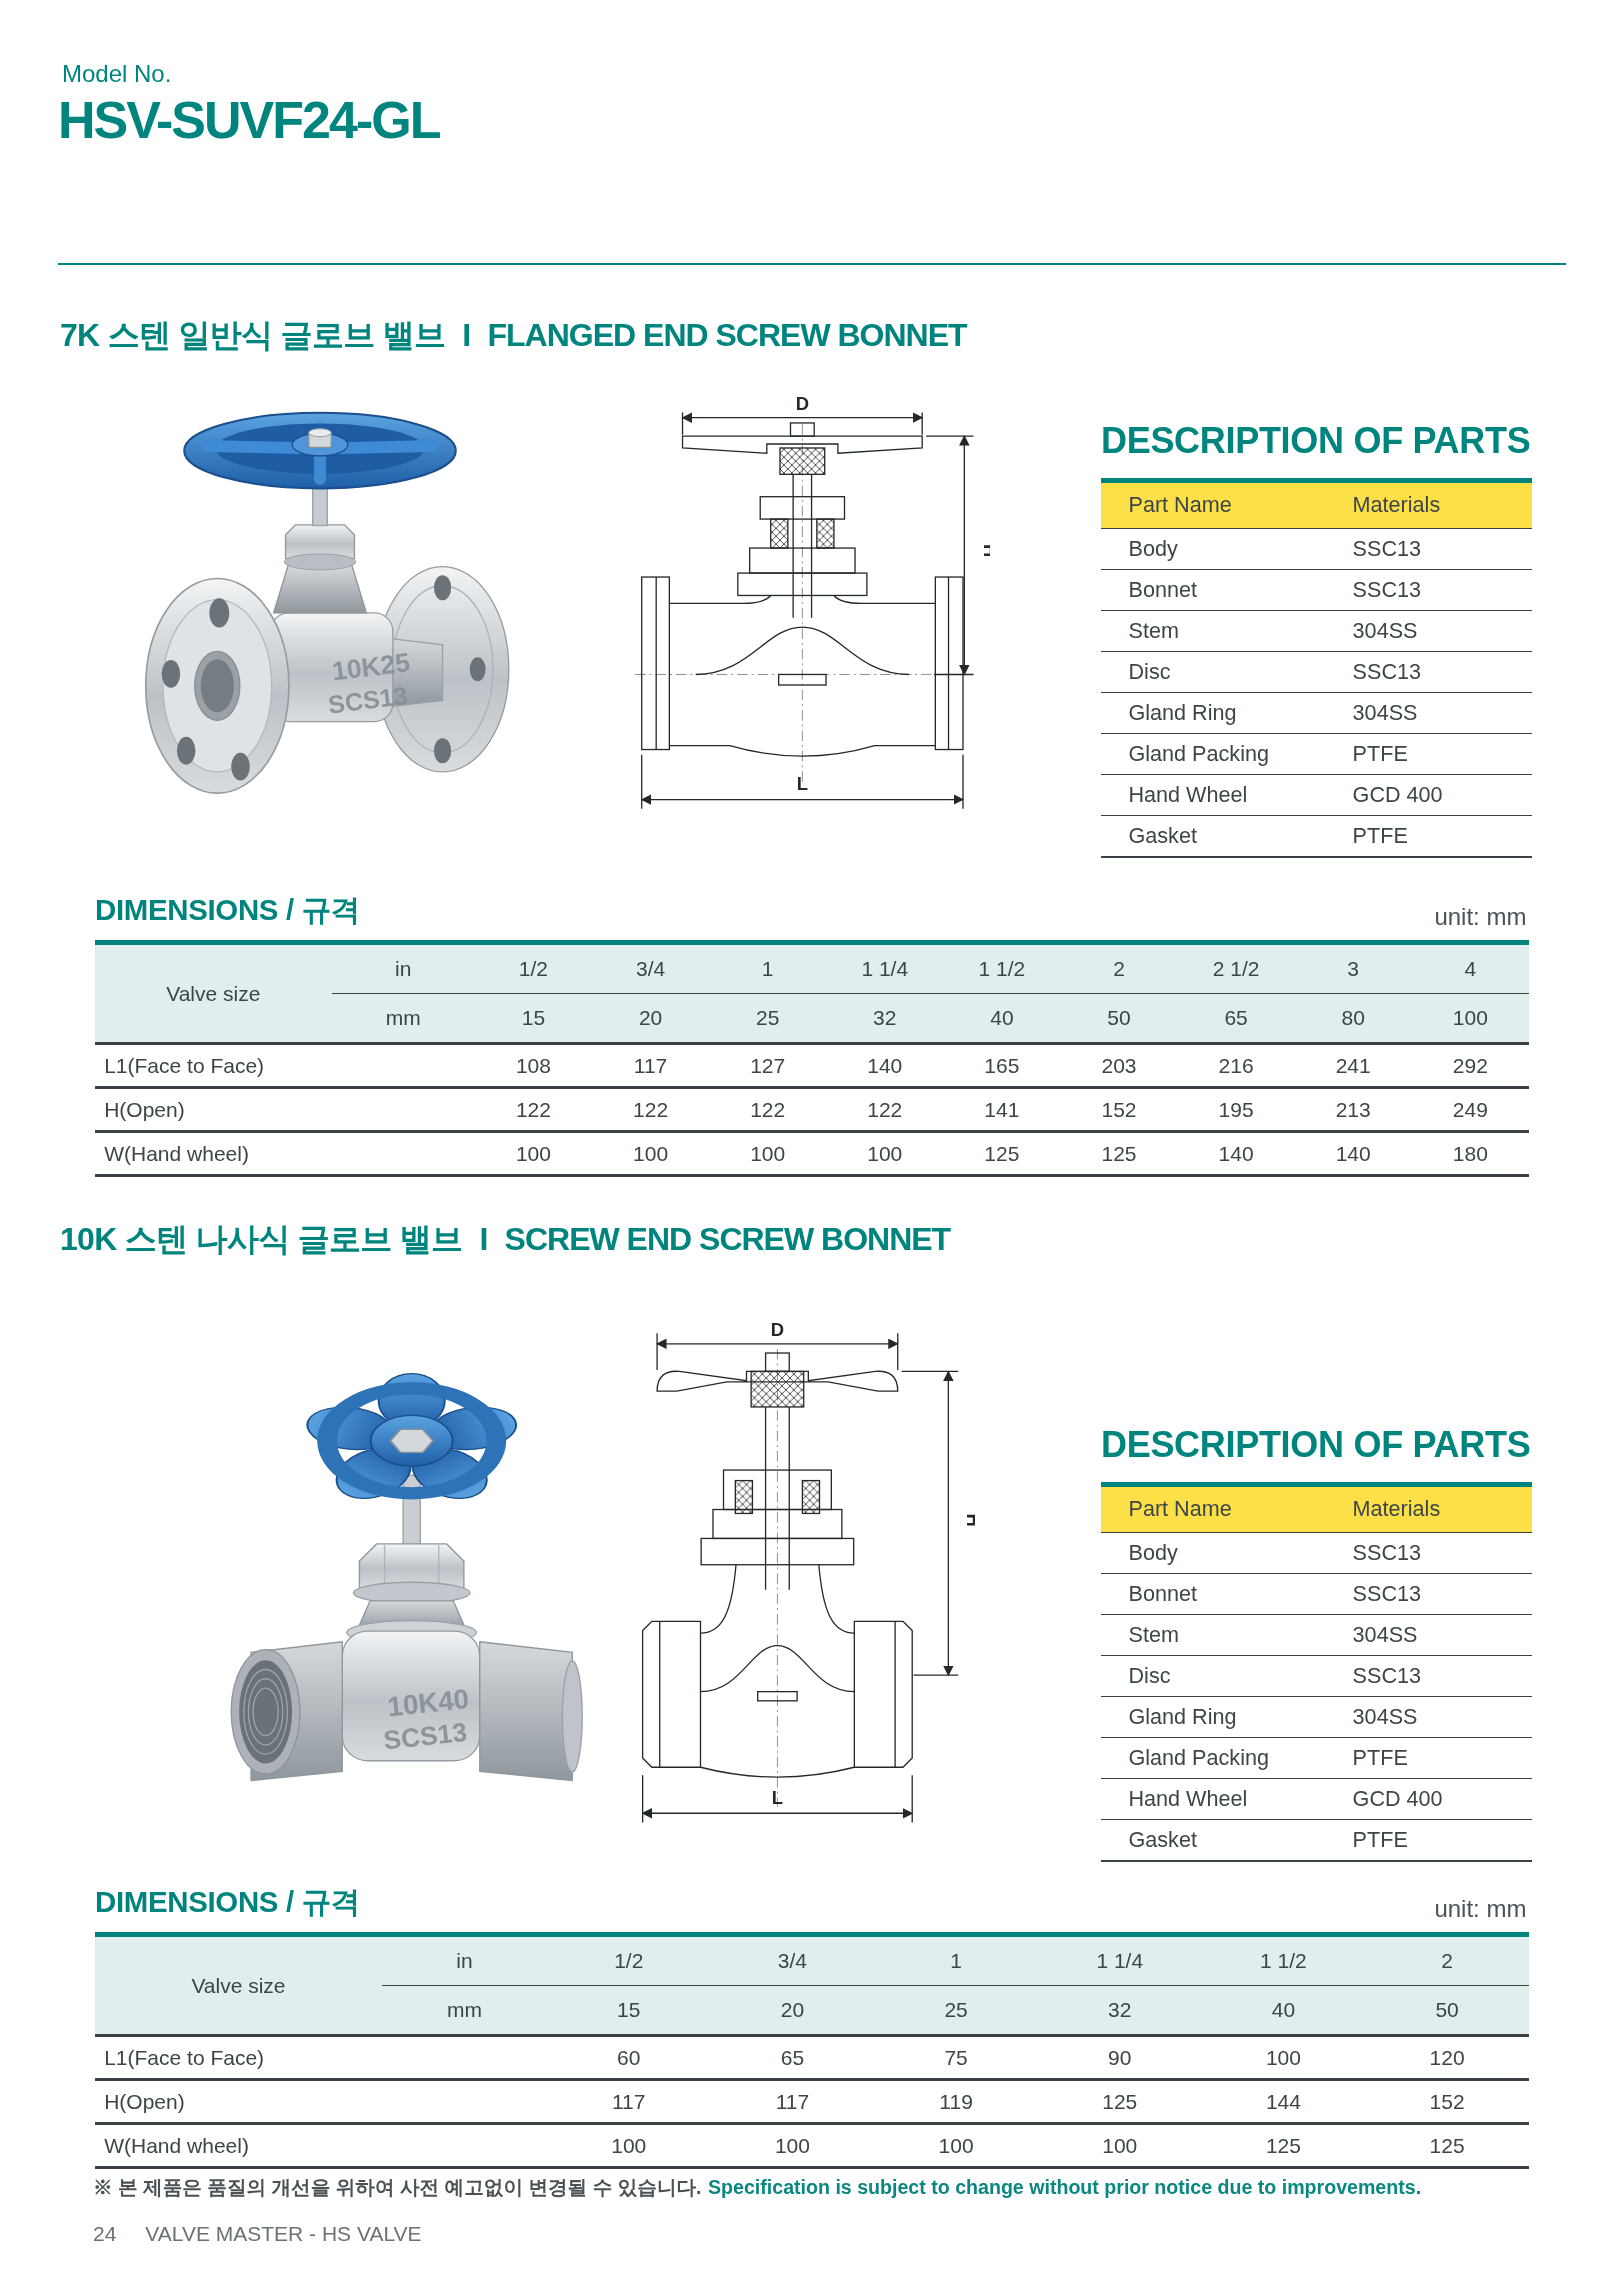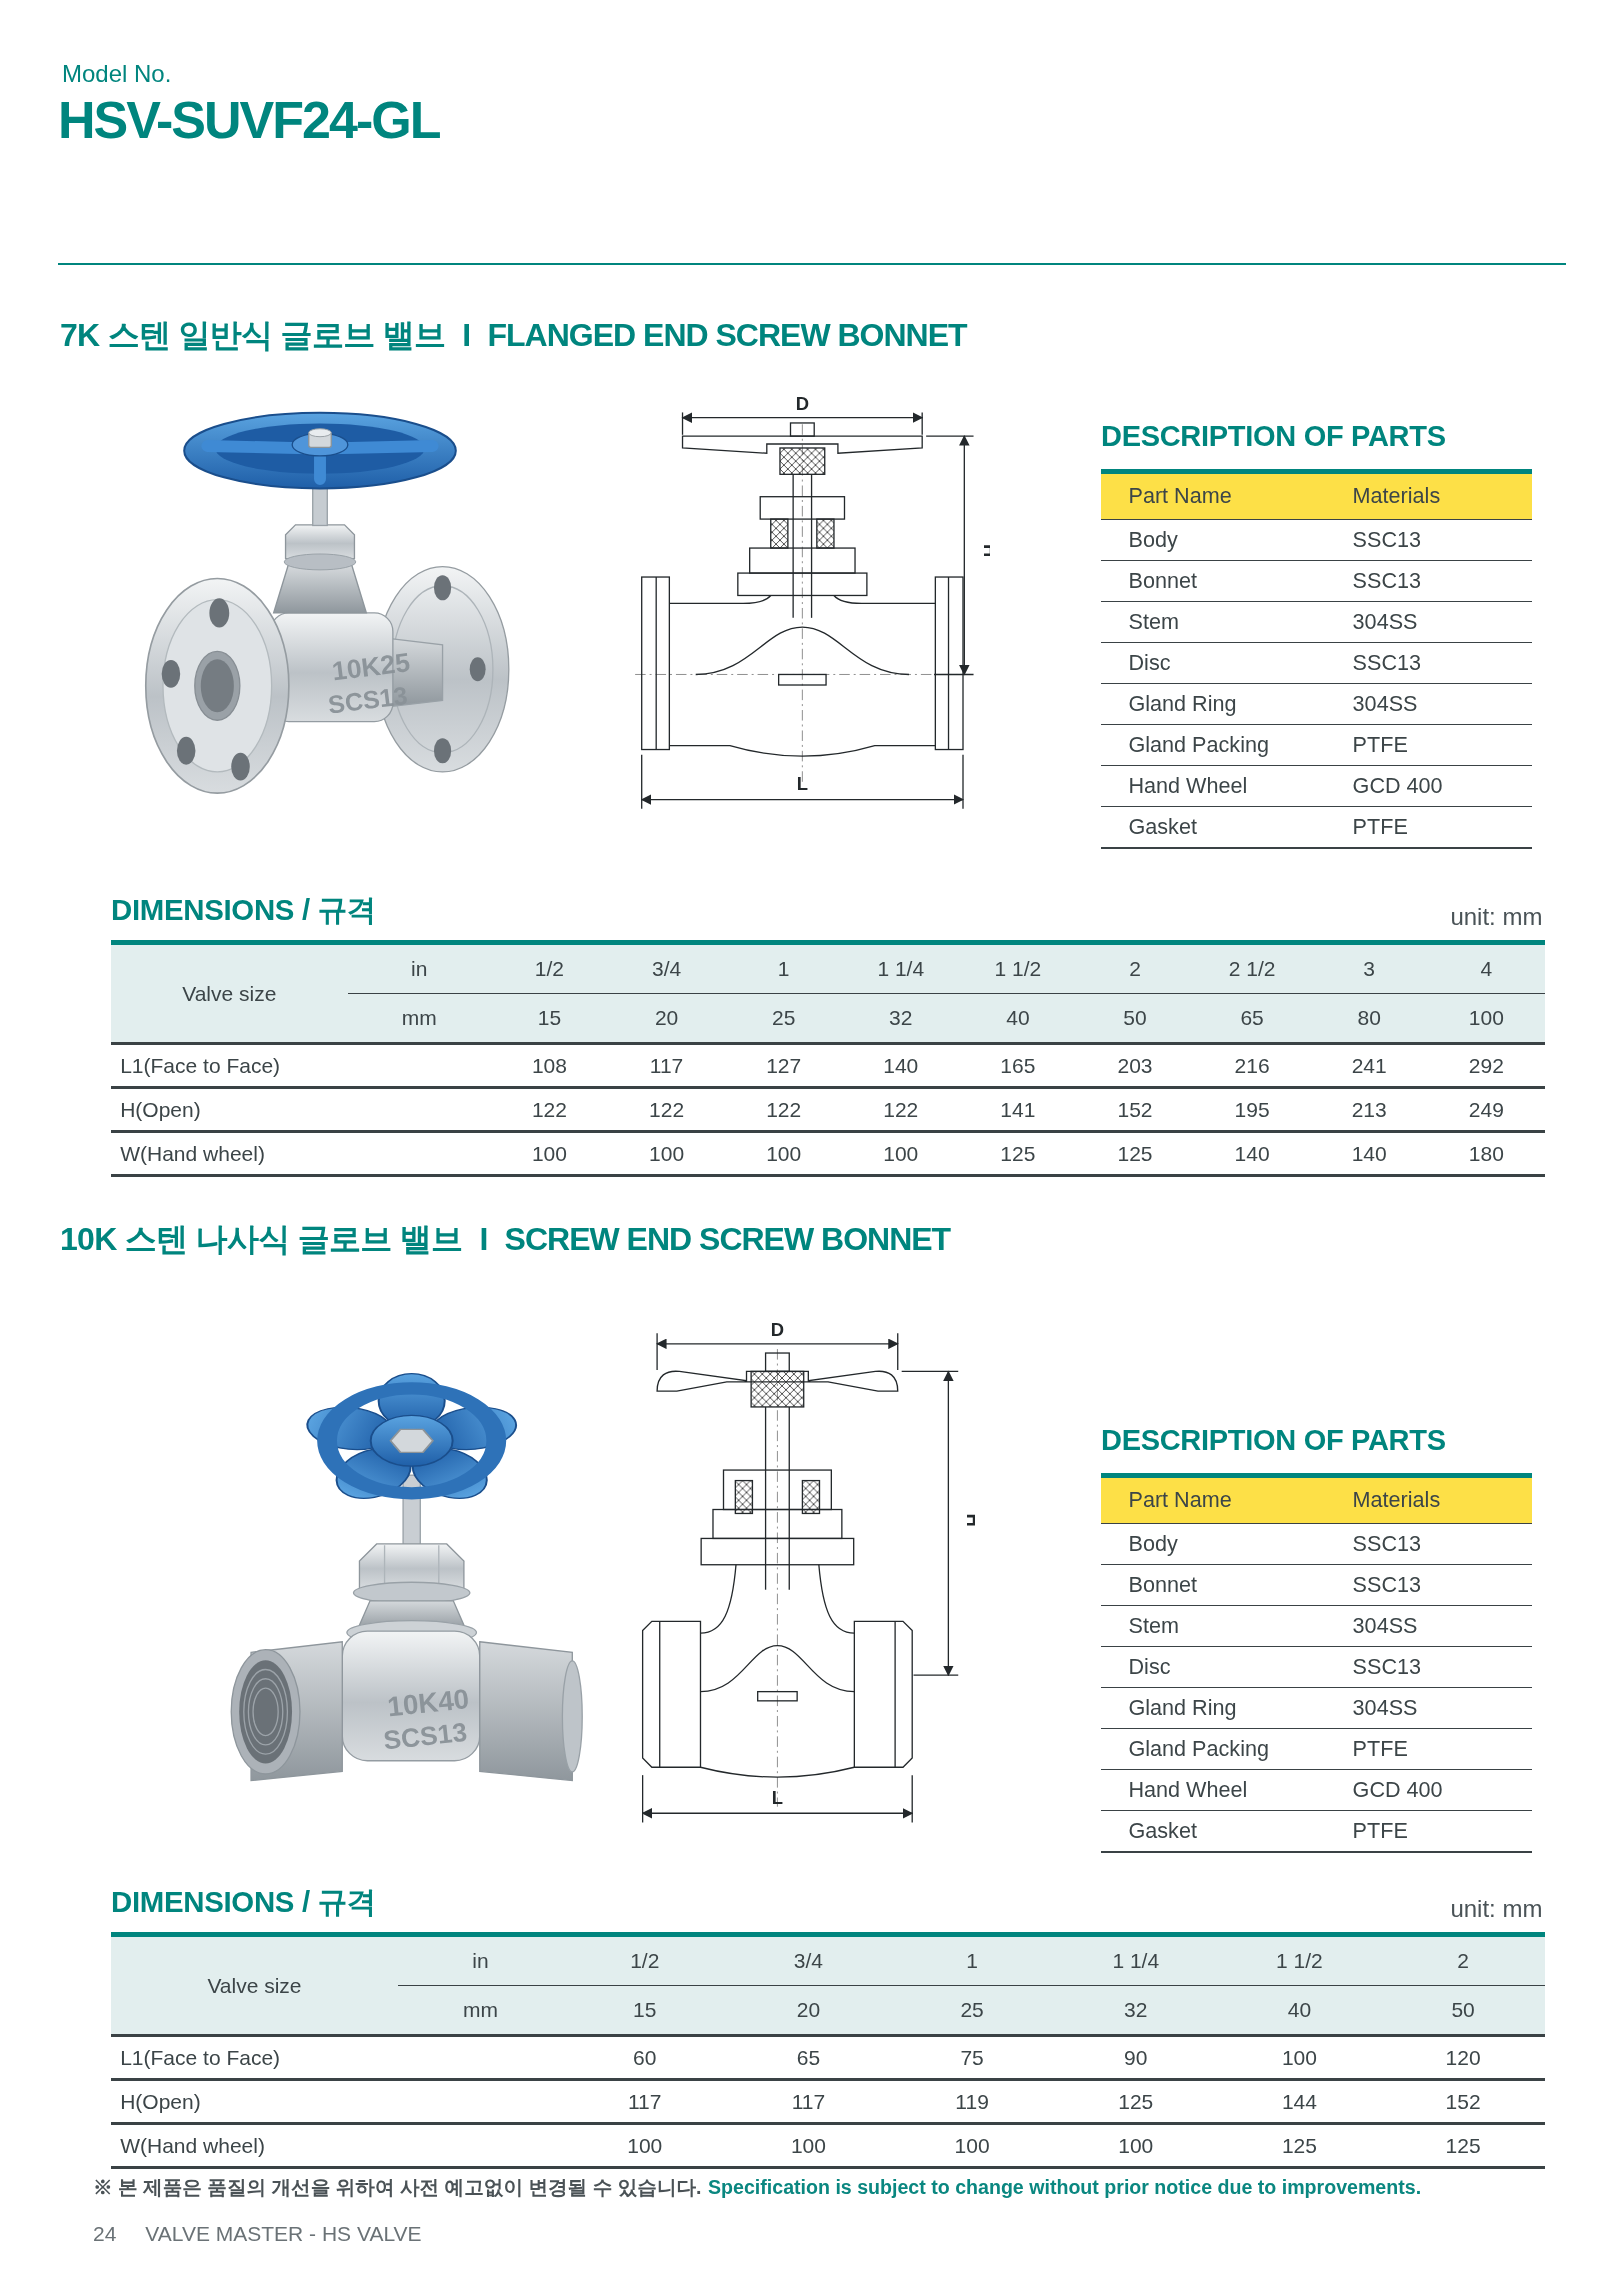--- a/index.html
+++ b/index.html
@@ -18,28 +18,28 @@
 
   .photo-box,.draw-box{position:absolute;}
   .photo1{left:108px;top:374px;width:424px;height:458px;}
   .draw1{left:618px;top:386px;width:372px;height:440px;}
   .photo2{left:211px;top:1343px;width:404px;height:466px;}
   .draw2{left:616px;top:1307px;width:359px;height:526px;}
   .photo-box svg,.draw-box svg{width:100%;height:100%;display:block;}
 
   .parts-block{position:absolute;left:1101px;width:431px;}
   .pb1{top:420px;} .pb2{top:1424px;}
-  .parts-title{margin:0 0 15.7px 0;font-size:29px;font-weight:bold;color:#00857E;letter-spacing:-0.3px;}
+  .parts-title{margin:0 0 15.7px 0;font-size:36px;font-weight:bold;color:#00857E;letter-spacing:-0.3px;}
   table{border-collapse:collapse;}
   .parts-table{width:431px;border-top:5.9px solid #00857E;border-bottom:2px solid #3A4245;
                font-size:21.6px;color:#3C4548;}
   .parts-table td{padding-left:27.5px;height:38px;border-top:1.3px solid #3A4245;}
   .parts-table tr.ph td{background:#fde047;height:43px;border-top:none;color:#3C4548;}
 
-  .dims-block{position:absolute;left:95px;width:1434px;margin-left:16px;}
+  .dims-block{position:absolute;left:95px;width:1434px;}
   .db1{top:891px;} .db2{top:1883px;}
   .dims-head{display:flex;justify-content:space-between;align-items:flex-end;margin-bottom:9.2px;}
   .dims-title{font-size:29.4px;font-weight:bold;color:#00857E;letter-spacing:-0.3px;}
   .unit-note{font-size:24px;color:#4A5357;padding-right:2.6px;}
   .dims-table{width:100%;border-top:5.9px solid #00857E;border-bottom:3.3px solid #3A4245;
               font-size:21px;color:#3C4548;table-layout:fixed;}
   .dims-table thead td{background:#E2EEEE;height:46px;text-align:center;}
   .dims-table thead tr.mm-row td{border-top:1.3px solid #3A4245;}
   .dims-table thead td.vs{border-top:none;}
   .dims-table tbody td{border-top:3.3px solid #3A4245;height:39px;text-align:center;}

